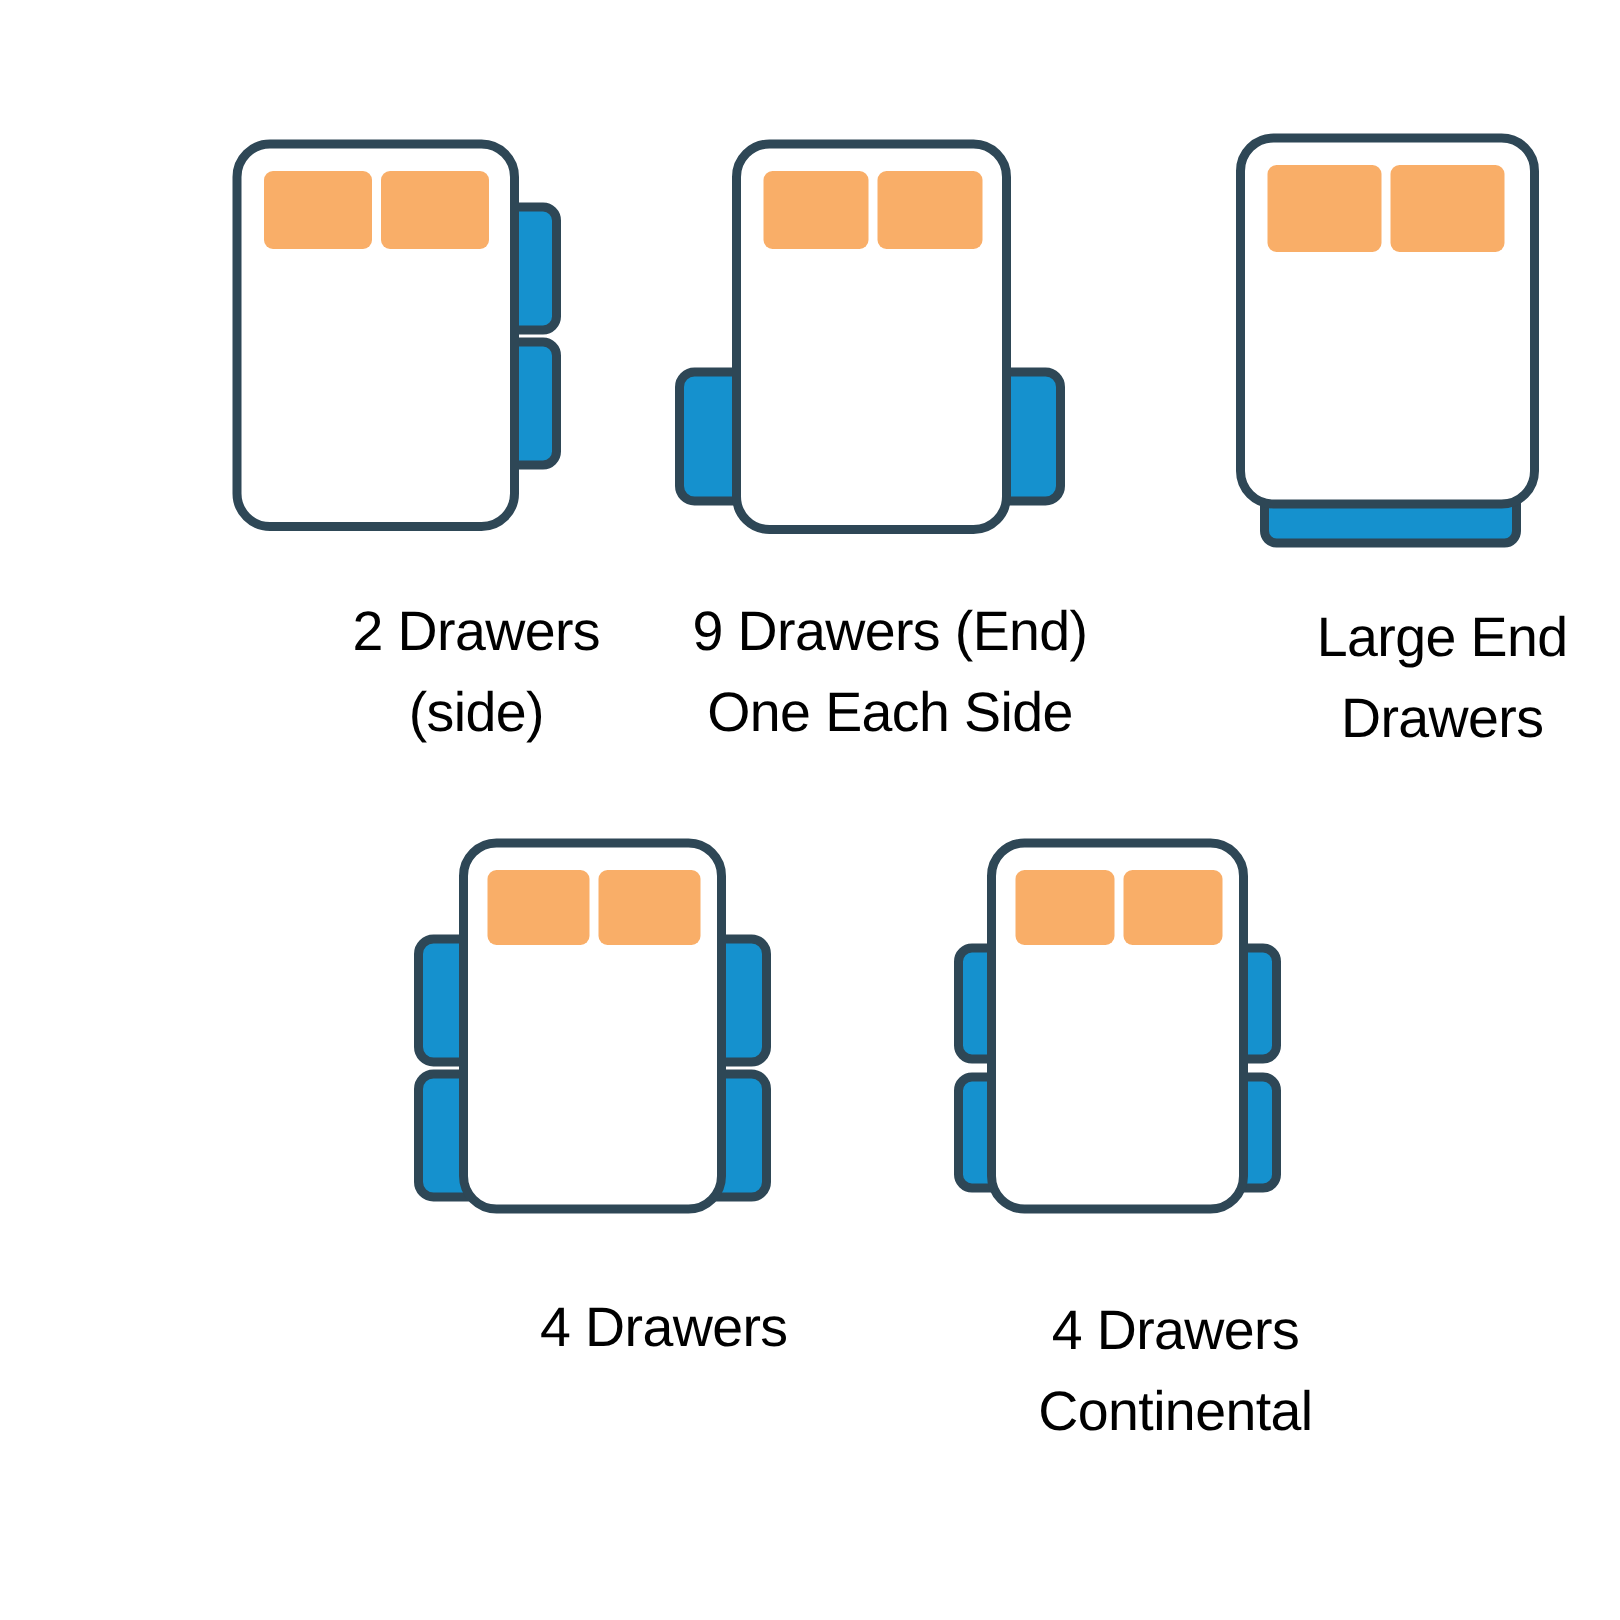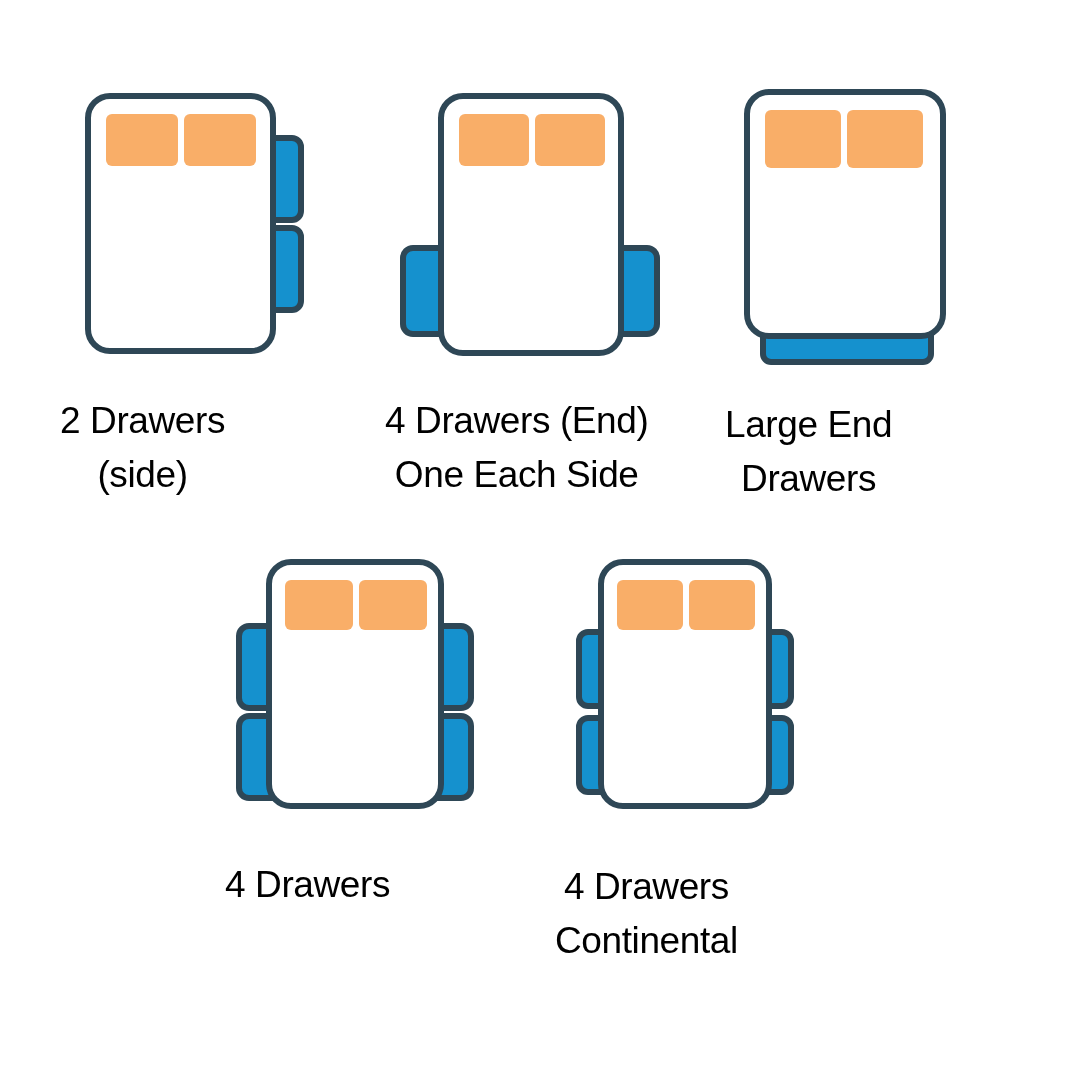--- a/index.html
+++ b/index.html
@@ -16,21 +16,21 @@
   #diagram {
     position: relative;
     width: 1080px;
     height: 1080px;
     background: #ffffff;
   }
   .bed-card {
     position: absolute;
     display: flex;
     flex-direction: column;
-    align-items: flex-start;
+    align-items: flex-end;
   }
   .bed-figure {
     display: block;
   }
   .bed-label {
     text-align: center;
     color: #000000;
     font-family: "Liberation Sans", sans-serif;
     font-weight: 400;
     font-size: 37px;
@@ -77,21 +77,21 @@
 
       <rect x="18" y="168" width="48" height="86" rx="10" ry="10" fill="#1591CE" stroke="#2E4756" stroke-width="6"></rect>
 
       <rect x="224" y="168" width="48" height="86" rx="10" ry="10" fill="#1591CE" stroke="#2E4756" stroke-width="6"></rect>
 
       <rect x="56" y="16" width="180" height="257" rx="22" ry="22" fill="#ffffff" stroke="#2E4756" stroke-width="6"></rect>
 
       <rect x="74" y="34" width="70" height="52" rx="6" ry="6" fill="#F9AE68"></rect>
       <rect x="150" y="34" width="70" height="52" rx="6" ry="6" fill="#F9AE68"></rect>
     </svg>
-    <div class="bed-label">4 Drawers (End)
+    <div class="bed-label">9 Drawers (End)
 One Each Side</div>
   </div>
 
   <div class="bed-card" id="card-3">
     <svg class="bed-figure" width="240" height="300" viewBox="0 0 240 300">
 
       <rect x="38" y="240" width="168" height="42" rx="8" ry="8" fill="#1591CE" stroke="#2E4756" stroke-width="6"></rect>
 
       <rect x="22" y="12" width="196" height="244" rx="22" ry="22" fill="#ffffff" stroke="#2E4756" stroke-width="6"></rect>
 

